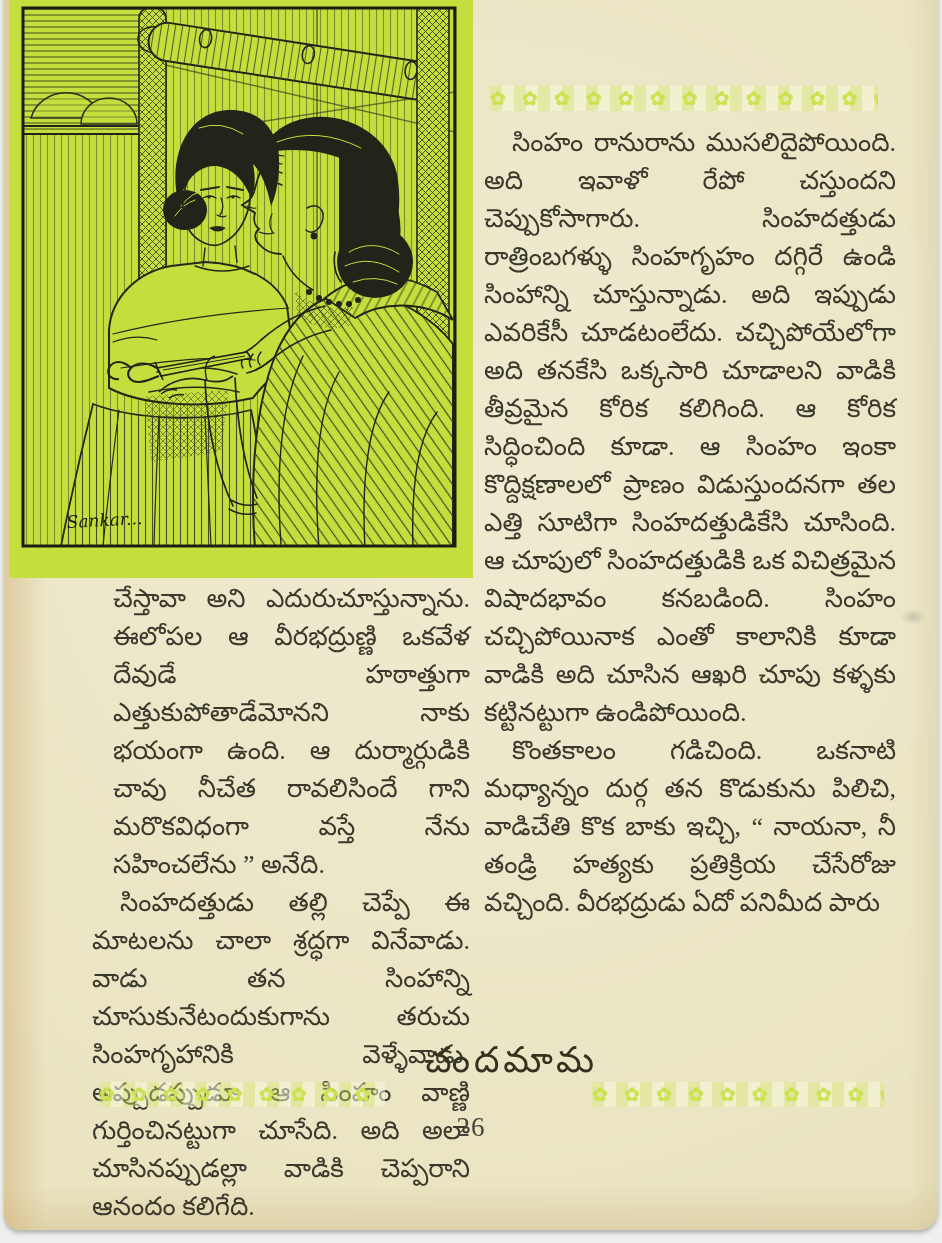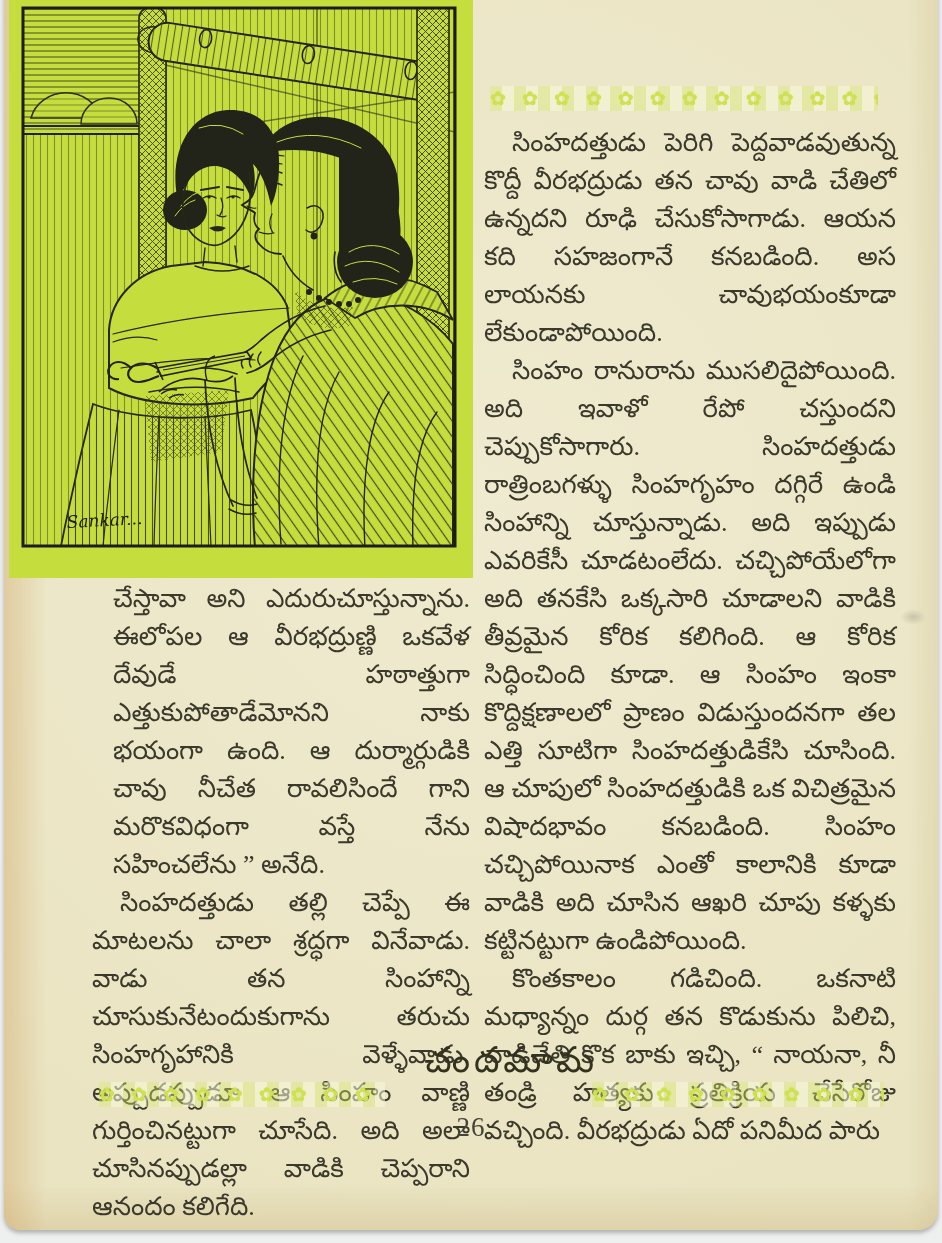--- a/index.html
+++ b/index.html
@@ -212,21 +212,20 @@
         <text x="58" y="528" font-size="17" font-style="italic" fill="#1c1e12" transform="rotate(-3 58 528)" font-family="DejaVu Serif, serif">Sankar...</text>
       </g>
 
       <rect x="14" y="8" width="432" height="538" fill="none" stroke="#1c1d12" stroke-width="3"></rect>
     </svg>
   </div>
 
   <div class="ornament ornament-top">✿ ✿ ✿ ✿ ✿ ✿ ✿ ✿ ✿ ✿ ✿ ✿ ✿ ✿ ✿ ✿ ✿ ✿ ✿ ✿ ✿ ✿ ✿ ✿</div>
 
   <div class="col col-right">
-    <p class="para">సింహదత్తుడు పెరిగి పెద్దవాడవుతున్న కొద్దీ వీరభద్రుడు తన చావు వాడి చేతిలో ఉన్నదని రూఢి చేసుకోసాగాడు. ఆయన కది సహజంగానే కనబడింది. అస లాయనకు చావుభయంకూడా లేకుండాపోయింది.</p>
     <p class="para">సింహం రానురాను ముసలిదైపోయింది. అది ఇవాళో రేపో చస్తుందని చెప్పుకోసాగారు. సింహదత్తుడు రాత్రింబగళ్ళు సింహగృహం దగ్గిరే ఉండి సింహాన్ని చూస్తున్నాడు. అది ఇప్పుడు ఎవరికేసీ చూడటంలేదు. చచ్చిపోయేలోగా అది తనకేసి ఒక్కసారి చూడాలని వాడికి తీవ్రమైన కోరిక కలిగింది. ఆ కోరిక సిద్ధించింది కూడా. ఆ సింహం ఇంకా కొద్దిక్షణాలలో ప్రాణం విడుస్తుందనగా తల ఎత్తి సూటిగా సింహదత్తుడికేసి చూసింది. ఆ చూపులో సింహదత్తుడికి ఒక విచిత్రమైన విషాదభావం కనబడింది. సింహం చచ్చిపోయినాక ఎంతో కాలానికి కూడా వాడికి అది చూసిన ఆఖరి చూపు కళ్ళకు కట్టినట్టుగా ఉండిపోయింది.</p>
     <p class="para">కొంతకాలం గడిచింది. ఒకనాటి మధ్యాన్నం దుర్గ తన కొడుకును పిలిచి, వాడిచేతి కొక బాకు ఇచ్చి, “ నాయనా, నీ తండ్రి హత్యకు ప్రతిక్రియ చేసేరోజు వచ్చింది. వీరభద్రుడు ఏదో పనిమీద పారు</p>
   </div>
 
   <div class="col col-left">
     <p class="para no-indent">చేస్తావా అని ఎదురుచూస్తున్నాను. ఈలోపల ఆ వీరభద్రుణ్ణి ఒకవేళ దేవుడే హఠాత్తుగా ఎత్తుకుపోతాడేమోనని నాకు భయంగా ఉంది. ఆ దుర్మార్గుడికి చావు నీచేత రావలిసిందే గాని మరొకవిధంగా వస్తే నేను సహించలేను ” అనేది.</p>
     <p class="para">సింహదత్తుడు తల్లి చెప్పే ఈ మాటలను చాలా శ్రద్ధగా వినేవాడు. వాడు తన సింహాన్ని చూసుకునేటందుకుగాను తరుచు సింహగృహానికి వెళ్ళేవాడు. అప్పుడప్పుడూ ఆ సింహం వాణ్ణి గుర్తించినట్టుగా చూసేది. అది అలా చూసినప్పుడల్లా వాడికి చెప్పరాని ఆనందం కలిగేది.</p>
   </div>
 
   <div class="ornament ornament-bottom-left">✿ ✿ ✿ ✿ ✿ ✿ ✿ ✿ ✿ ✿ ✿ ✿ ✿ ✿ ✿ ✿ ✿ ✿ ✿ ✿ ✿ ✿ ✿ ✿</div>

